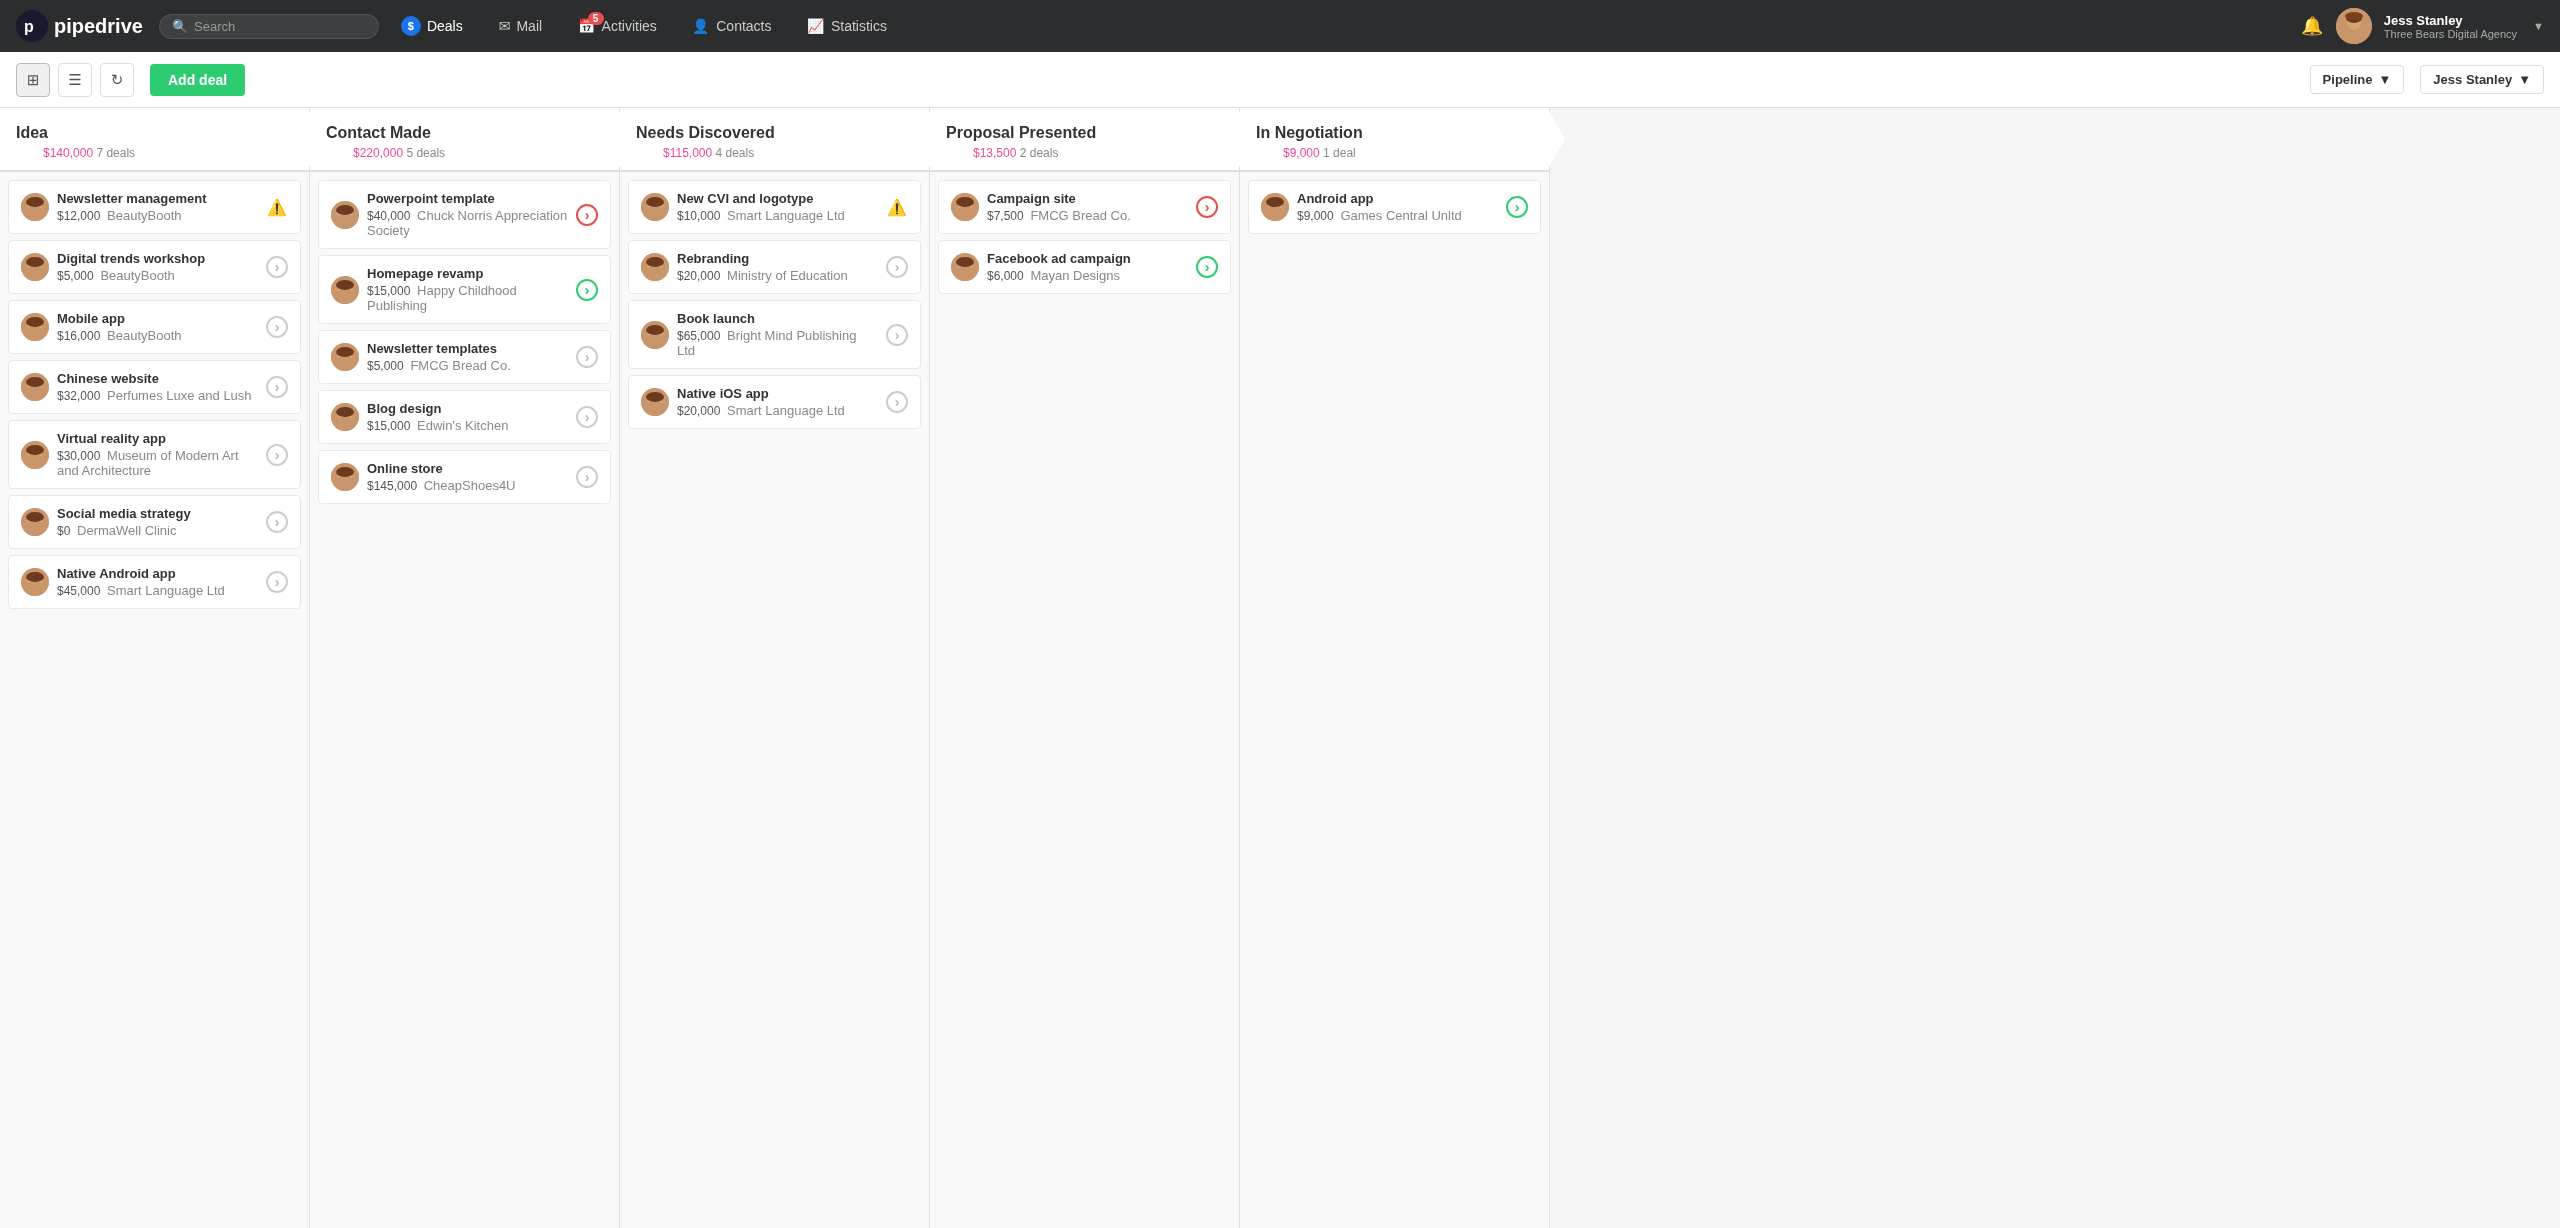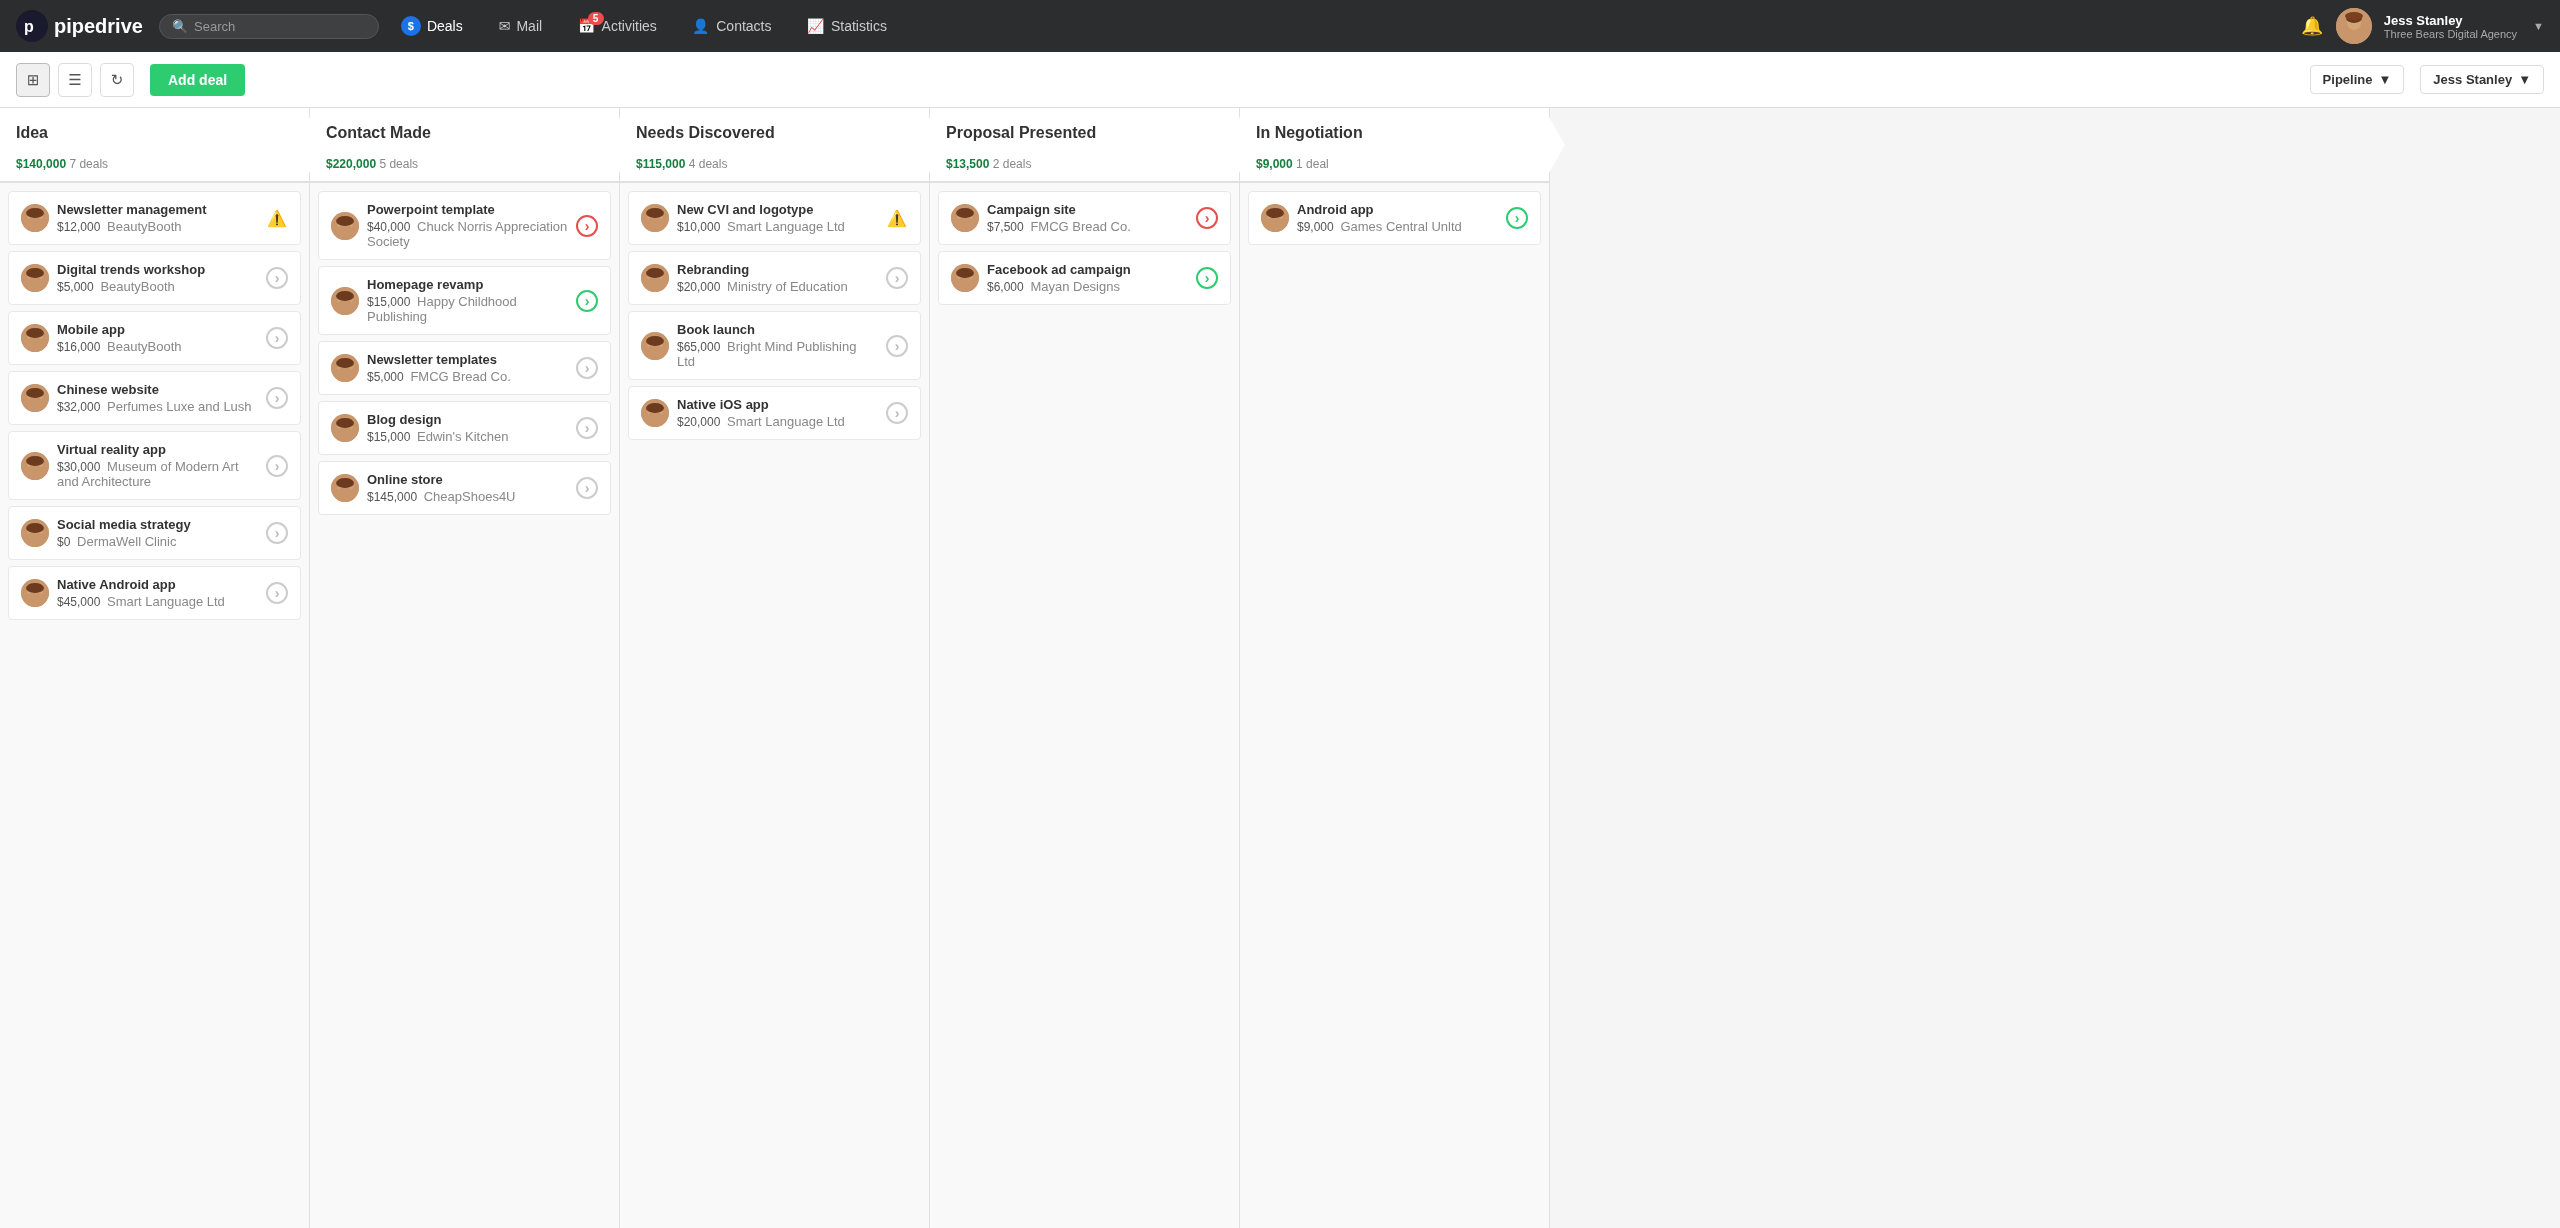--- a/index.html
+++ b/index.html
@@ -125,24 +125,24 @@
     .column-header::after {
       content: '';
       position: absolute; right: -16px; top: 50%; transform: translateY(-50%);
       border-left: 16px solid white;
       border-top: 28px solid transparent;
       border-bottom: 28px solid transparent;
       z-index: 1;
     }
     .column-title {
       font-size: 16px; font-weight: 600; color: #333;
-      margin-bottom: 15px;
+      margin-bottom: 4px;
     }
     .column-meta { font-size: 12px; color: #888; }
-    .column-meta span { font-weight: 700; color: #15803d; }
+    .column-meta span { font-weight: 400; color: #ec4899; margin-left: 27px; }
 
     .cards-container {
       flex: 1; overflow-y: auto;
       padding: 8px;
     }
 
     .deal-card {
       background: white;
       border: 1px solid #e8e8e8;
       border-radius: 4px;

